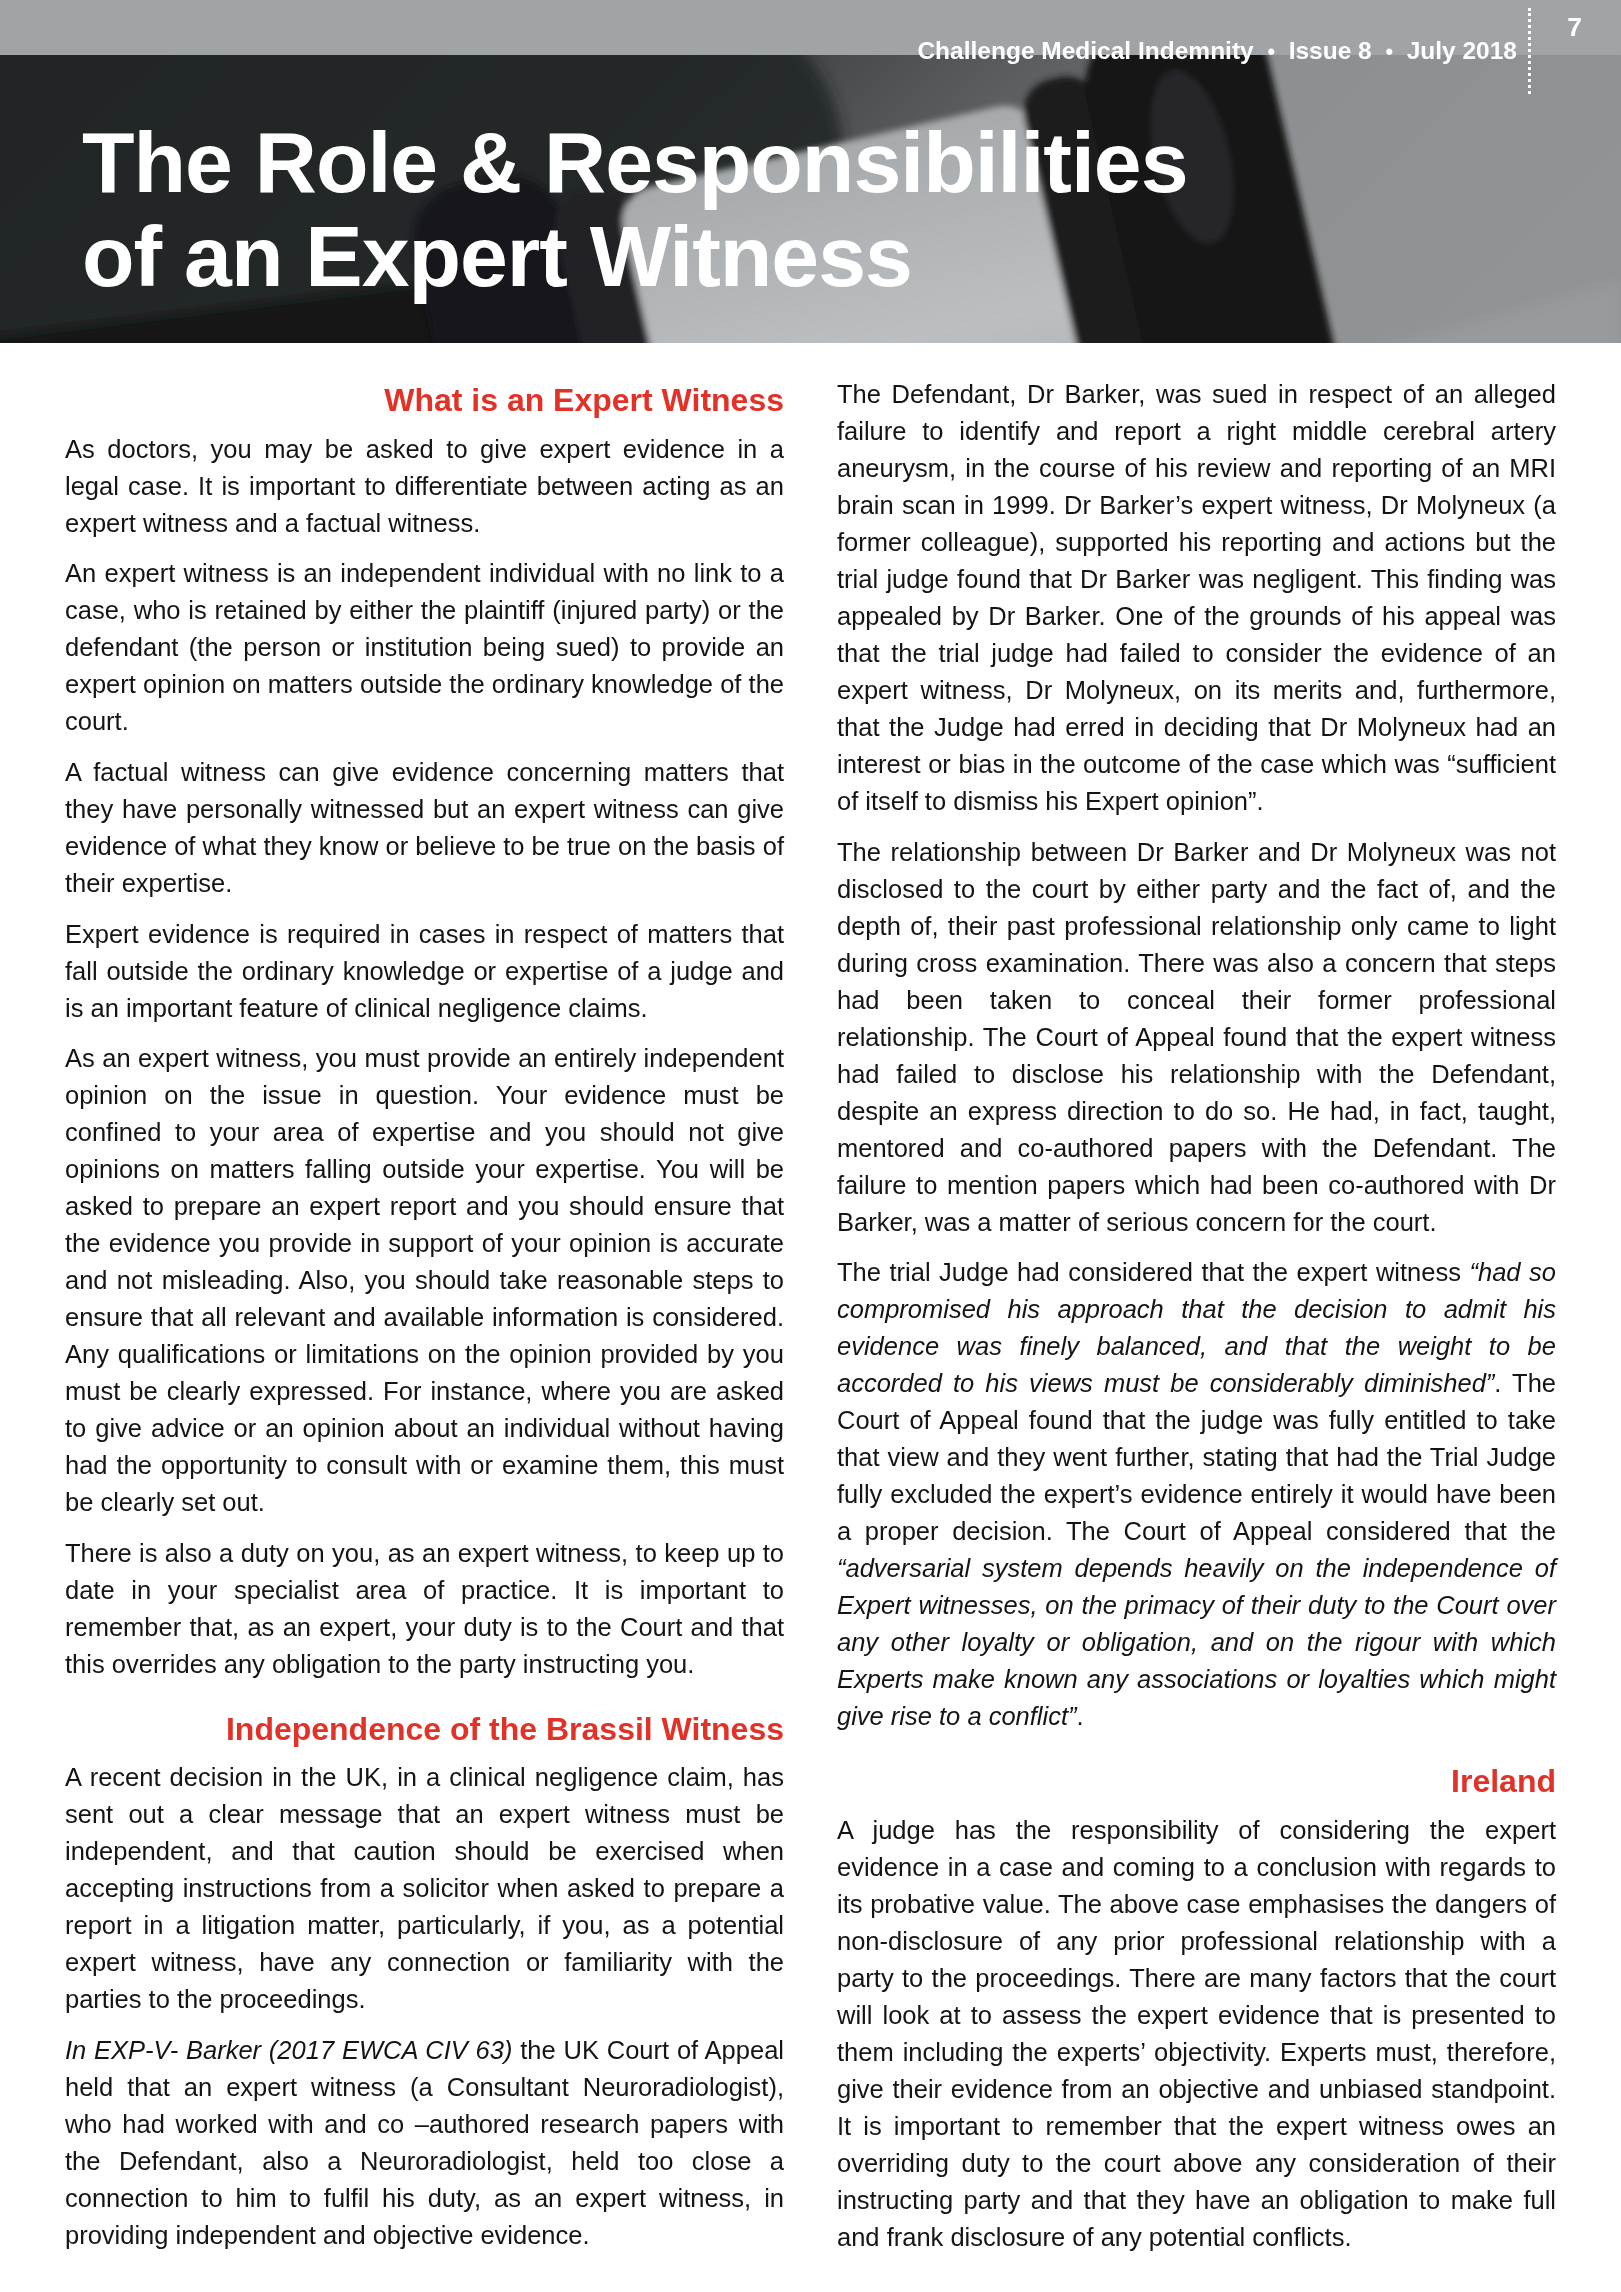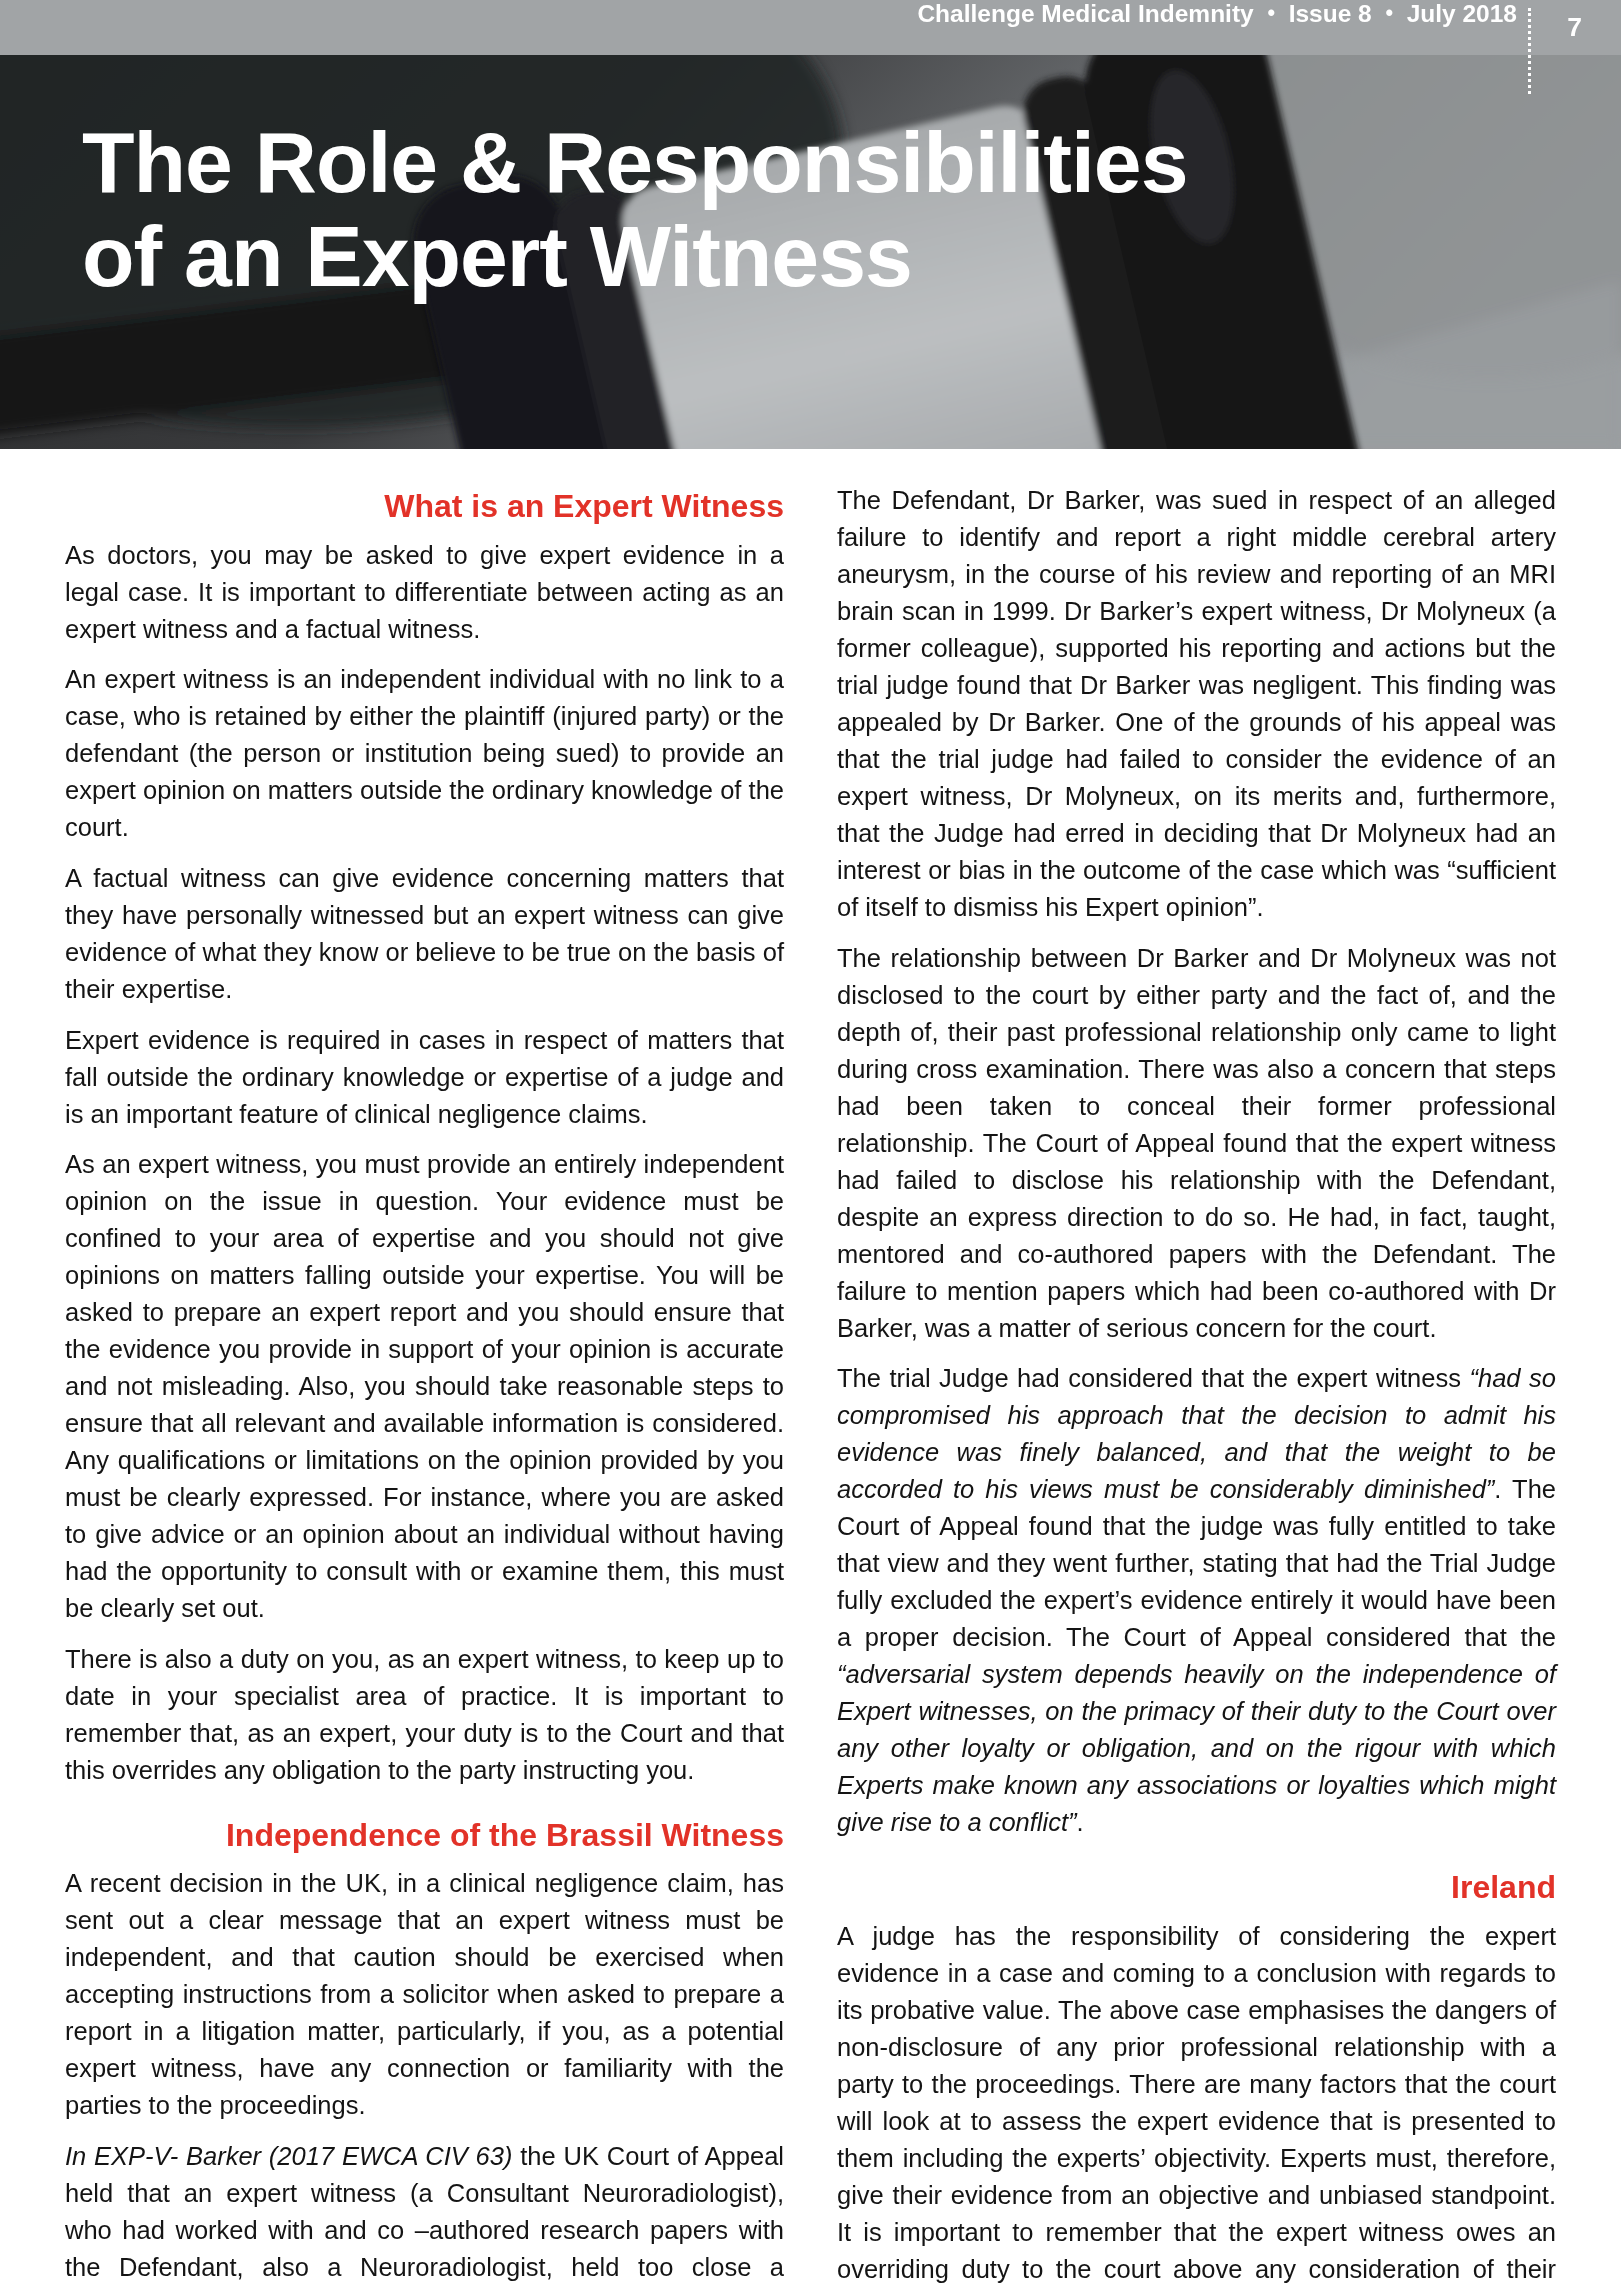--- a/index.html
+++ b/index.html
@@ -10,37 +10,37 @@
     color:#161616;
     position:relative;
   }
   
   .header-bar {
     height:55px; background:#a1a4a6;
     position:relative; z-index:3;
   }
   .header-meta {
     position:absolute; top:0; right:104px; height:65px;
-    display:flex; align-items:flex-start; gap:13.7px;
+    display:flex; align-items:flex-end; gap:13.7px;
     color:#ffffff; font-weight:bold; font-size:24.5px;
     white-space:nowrap;
   }
   .header-meta .bullet { font-size:21.6px; }
   .dotted-sep {
     position:absolute; top:7.8px; right:90px; height:86px;
     border-left:3.9px dotted #ffffff; z-index:4;
   }
   .page-num {
     position:absolute; top:0; right:39px; height:55px;
     display:flex; align-items:center;
     color:#ffffff; font-weight:bold; font-size:26.5px;
   }
   
   .hero {
-    position:relative; height:394px; overflow:hidden; background:#333538;
+    position:relative; height:288px; overflow:hidden; background:#333538;
   }
   .hero svg { position:absolute; left:0; top:0; }
   .hero-title {
     position:absolute; left:82px; top:61px;
     color:#ffffff; font-weight:bold; font-size:86px; line-height:1.09;
     letter-spacing:-1px; z-index:2;
   }
   .hero-byline {
     position:absolute; left:86px; top:341px;
     color:#ffffff; font-weight:bold; font-size:28px; z-index:2;

